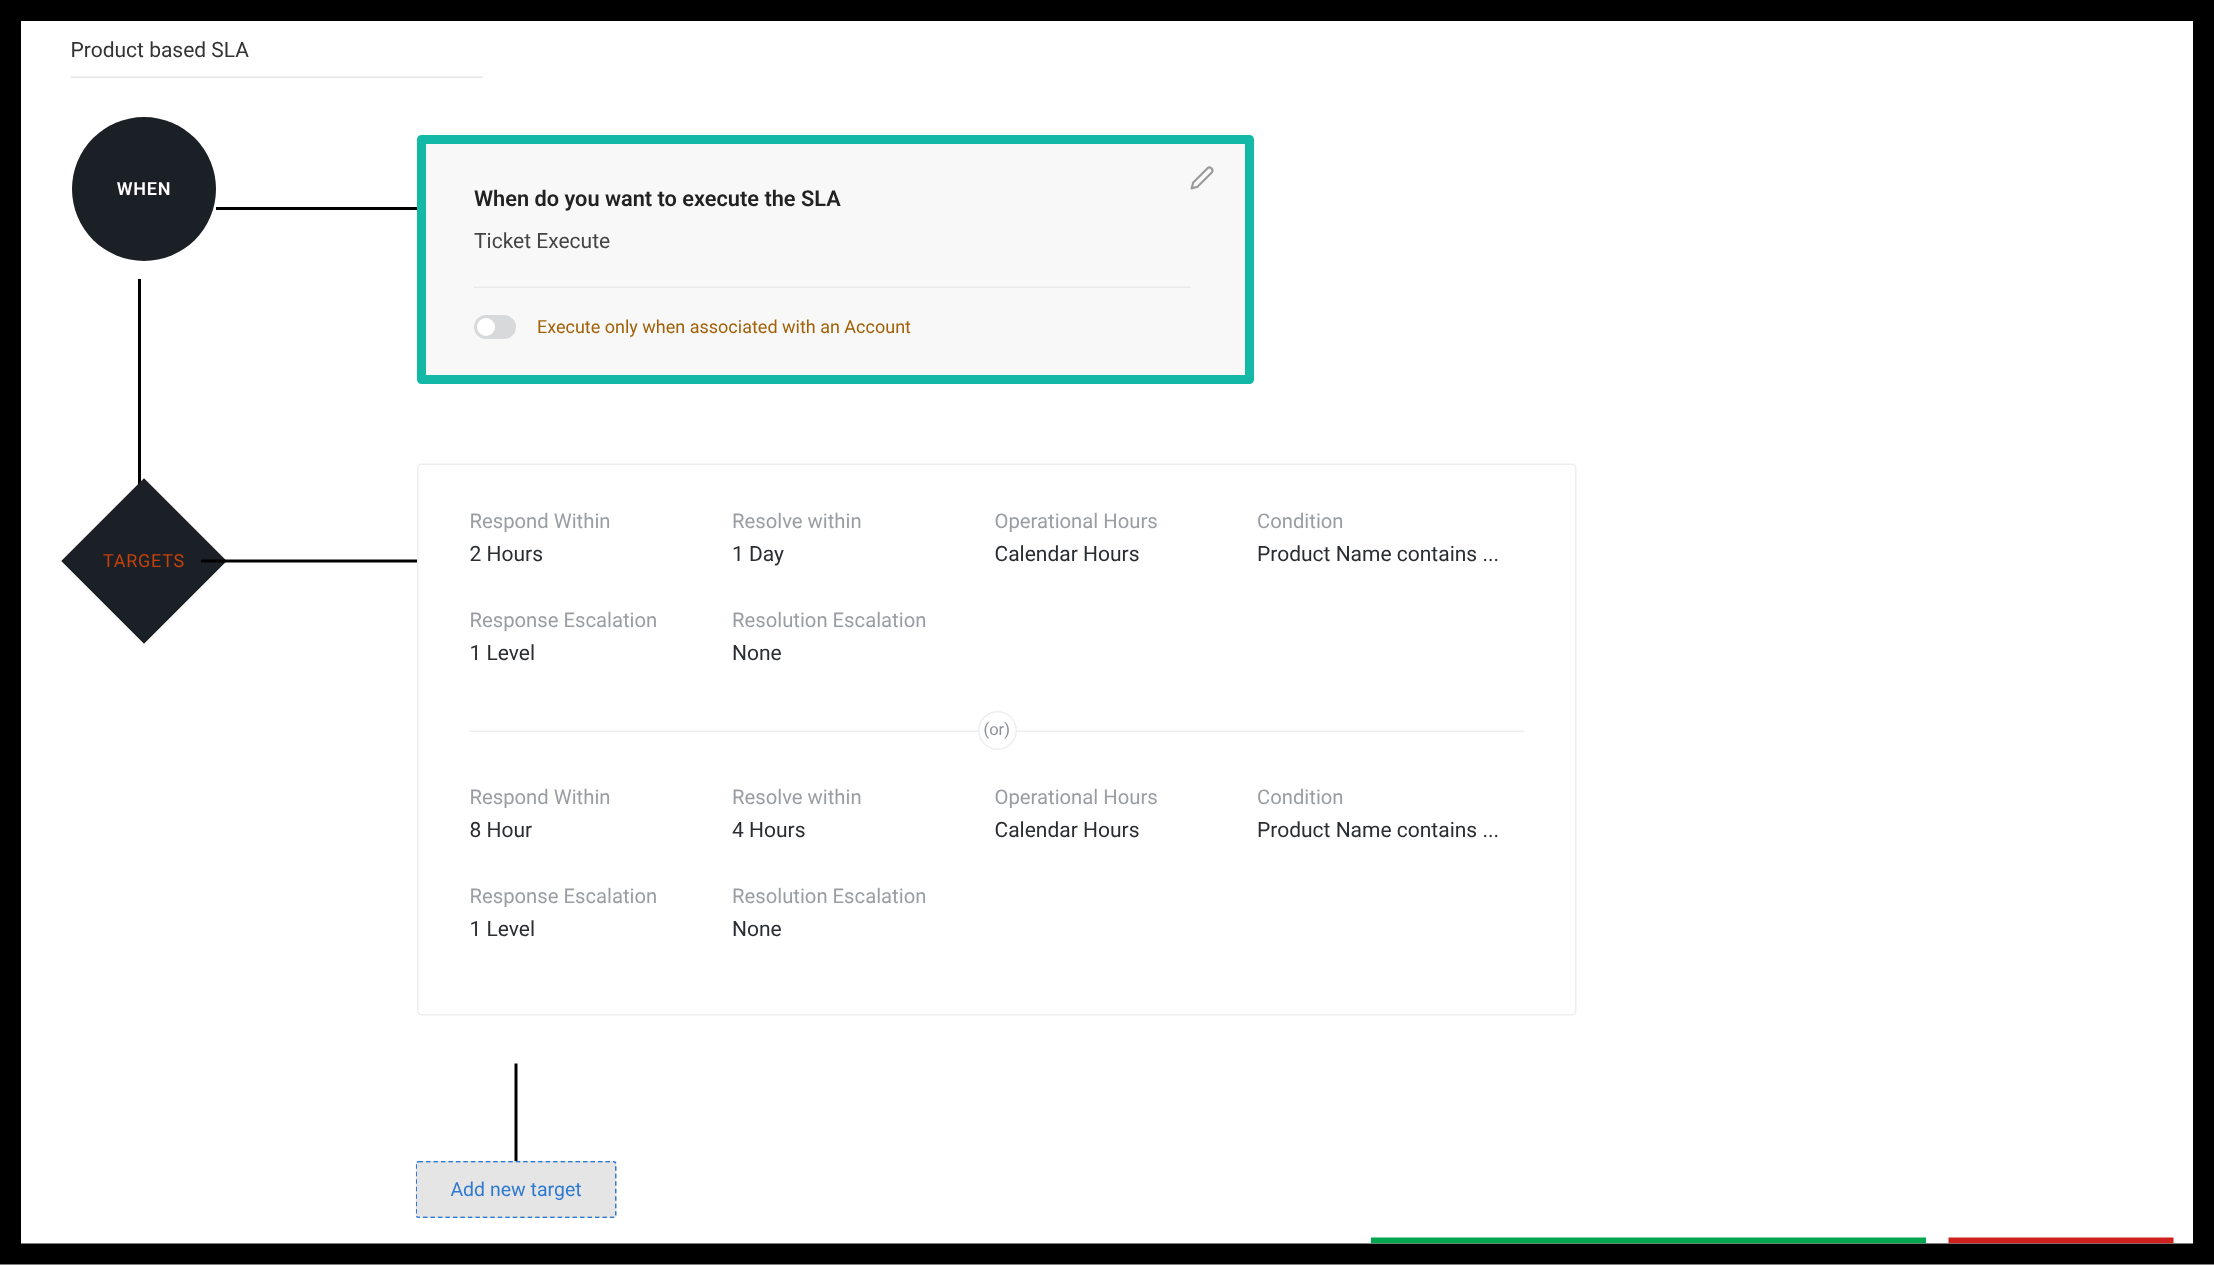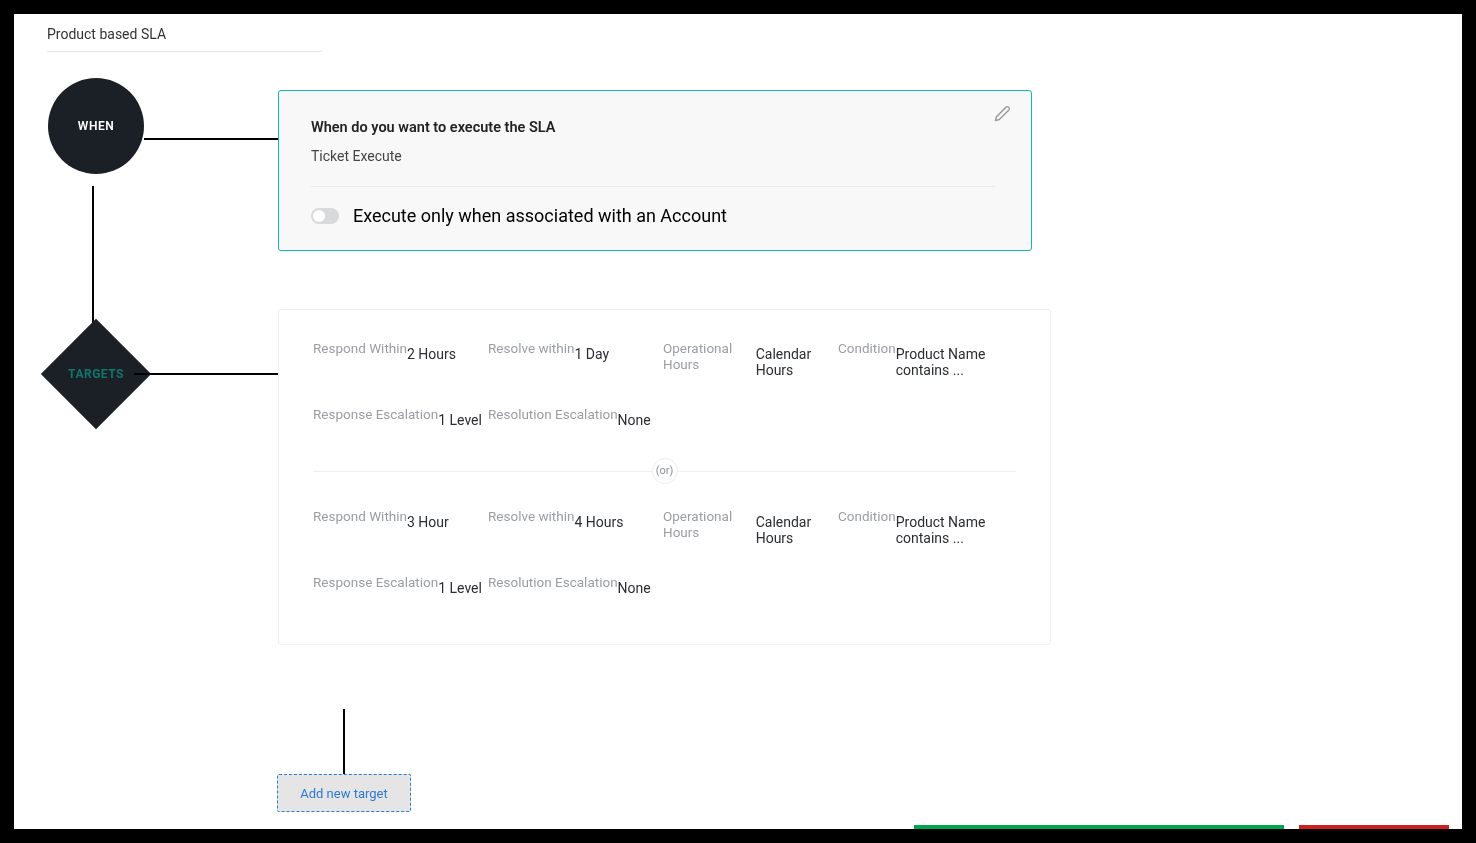--- a/index.html
+++ b/index.html
@@ -55,23 +55,23 @@
     font-size:12px;
     font-weight:600;
     letter-spacing:0.5px;
     display:flex; align-items:center; justify-content:center;
   }
   .node-diamond {
     position:absolute;
     left:27px; top:305px;
     width:110px; height:110px;
     display:flex; align-items:center; justify-content:center;
-    color:#0f766e;
+    color:#c2410c;
     font-size:12px;
-    font-weight:700;
+    font-weight:400;
     letter-spacing:0.5px;
   }
   .node-diamond::before{
     content:"";
     position:absolute; inset:0;
     margin:auto;
     width:78px; height:78px;
     background:#1b1f26;
     transform:rotate(45deg);
   }
@@ -81,61 +81,61 @@
   .line { position:absolute; background:#000; }
   .h1 { left:130px; top:124px; width:134px; height:2px; }
   .v1 { left:78px;  top:172px; width:2px; height:140px; }
   .h2 { left:120px; top:359px; width:144px; height:2px; }
   .v3 { left:329px; top:695px; width:2px; height:65px; }
 
   
   .card-when {
     position:absolute;
     left:264px; top:76px;
-    width:754px;
+    width:558px;
     background:#f8f8f9;
-    border:1px solid #14b8a6;
+    border:6px solid #14b8a6;
     border-radius:3px;
     padding:28px 36px 24px 32px;
   }
   .card-when .title { font-size:14.5px; font-weight:600; color:#222; margin-bottom:12px; }
   .card-when .value { font-size:14px; color:#444; }
   .card-when .divider { height:1px; background:#e9e9ea; margin:22px 0 18px 0; }
   .card-when .edit {
     position:absolute; top:14px; right:20px;
     color:#9b9b9b; cursor:pointer;
   }
   .toggle-row { display:flex; align-items:center; gap:14px; }
   .toggle {
     width:28px; height:16px; border-radius:10px; background:#d7d9db;
     display:flex; align-items:center; padding:2px;
   }
   .toggle .knob {
     width:12px; height:12px; border-radius:50%; background:#fff;
   }
-  .toggle-label { font-size:18px; color:#000000; }
+  .toggle-label { font-size:12px; color:#a16207; }
 
   
   .card-targets {
     position:absolute;
     left:264px; top:295px;
     width:773px;
     background:#fff;
     border:1px solid #eceef0;
     border-radius:3px;
     padding:30px 34px 26px 34px;
   }
   .tgt-grid {
     display:grid;
     grid-template-columns: 175px 175px 175px 180px;
     row-gap:6px;
   }
   .tgt-label { font-size:13.5px; color:#9a9ea3; }
   .tgt-value { font-size:14px; color:#2a2d31; font-weight:400; margin-top:6px; }
-  .tgt-cell { display:flex; margin-bottom:22px; }
+  .tgt-cell { display:flex; flex-direction:column; margin-bottom:22px; }
   .or-sep {
     position:relative;
     text-align:center;
     margin:8px 0 24px 0;
   }
   .or-sep::before{
     content:"";
     position:absolute; left:0; right:0; top:50%;
     height:1px; background:#eceef0;
   }
@@ -235,21 +235,21 @@
         </div>
       </div>
 
       <div class="or-sep">
         <span>(or)</span>
       </div>
 
       <div class="tgt-grid">
         <div class="tgt-cell">
           <span class="tgt-label">Respond Within</span>
-          <span class="tgt-value">3 Hour</span>
+          <span class="tgt-value">8 Hour</span>
         </div>
         <div class="tgt-cell">
           <span class="tgt-label">Resolve within</span>
           <span class="tgt-value">4 Hours</span>
         </div>
         <div class="tgt-cell">
           <span class="tgt-label">Operational Hours</span>
           <span class="tgt-value">Calendar Hours</span>
         </div>
         <div class="tgt-cell">

